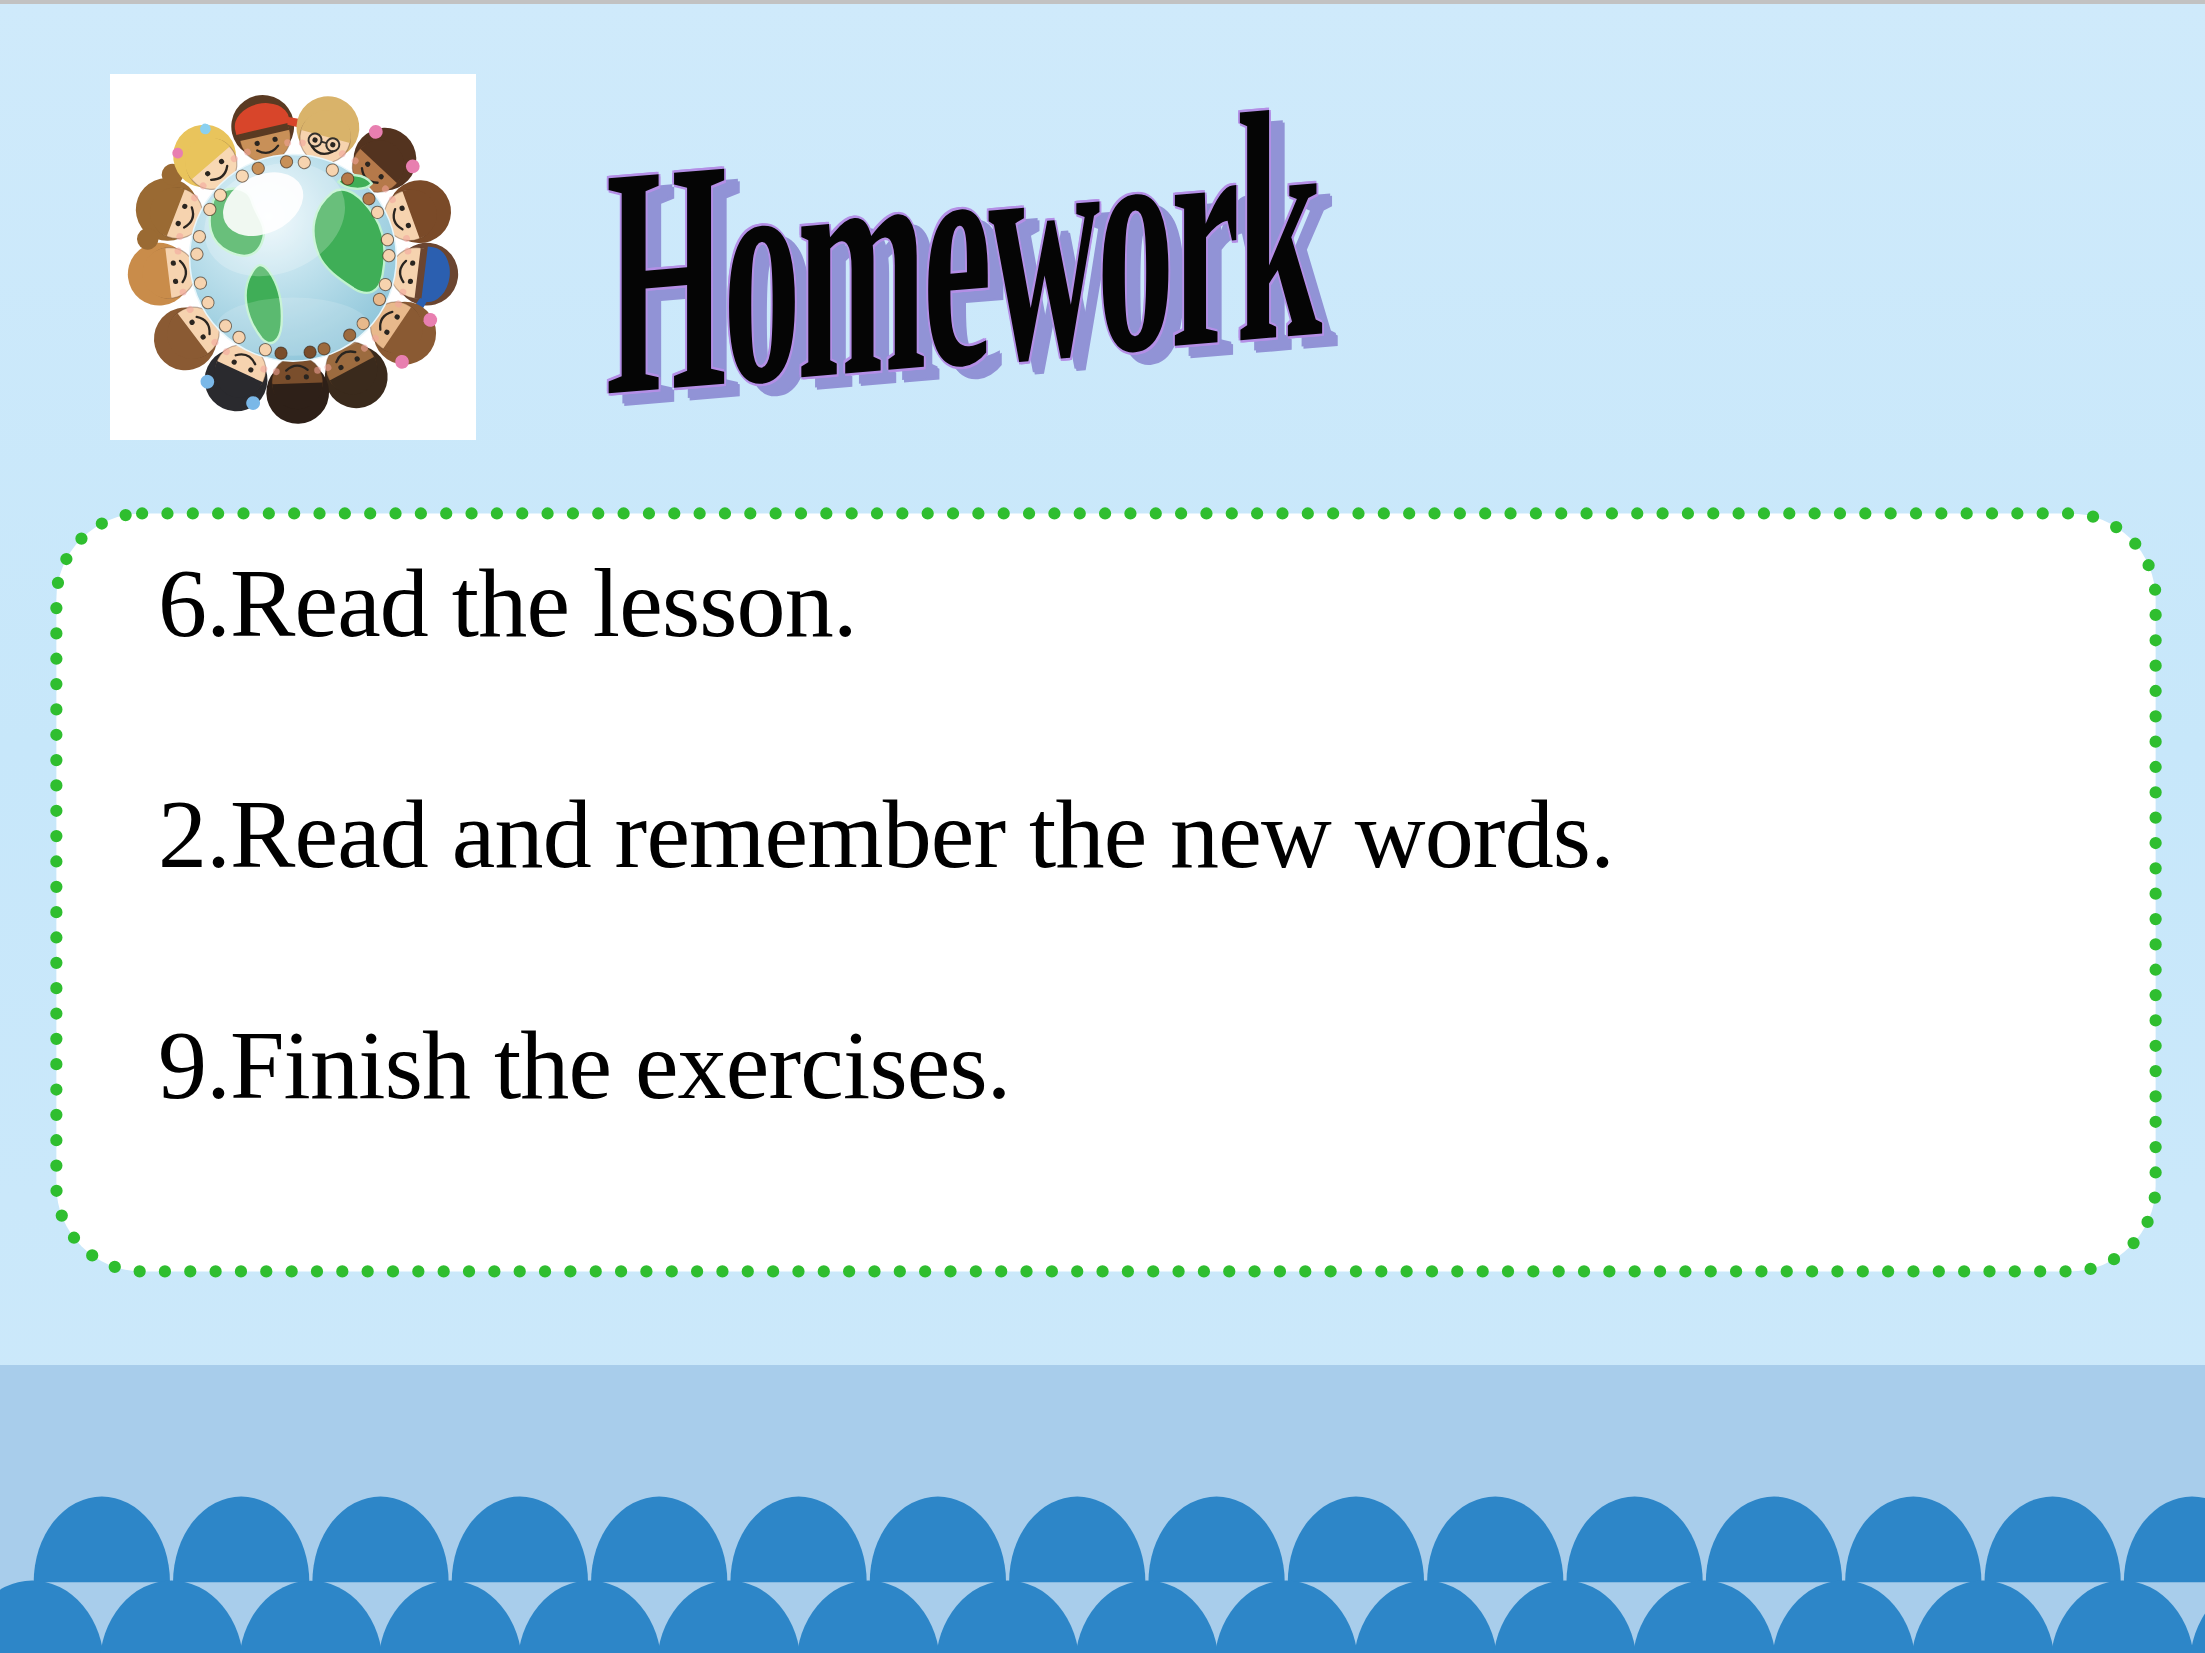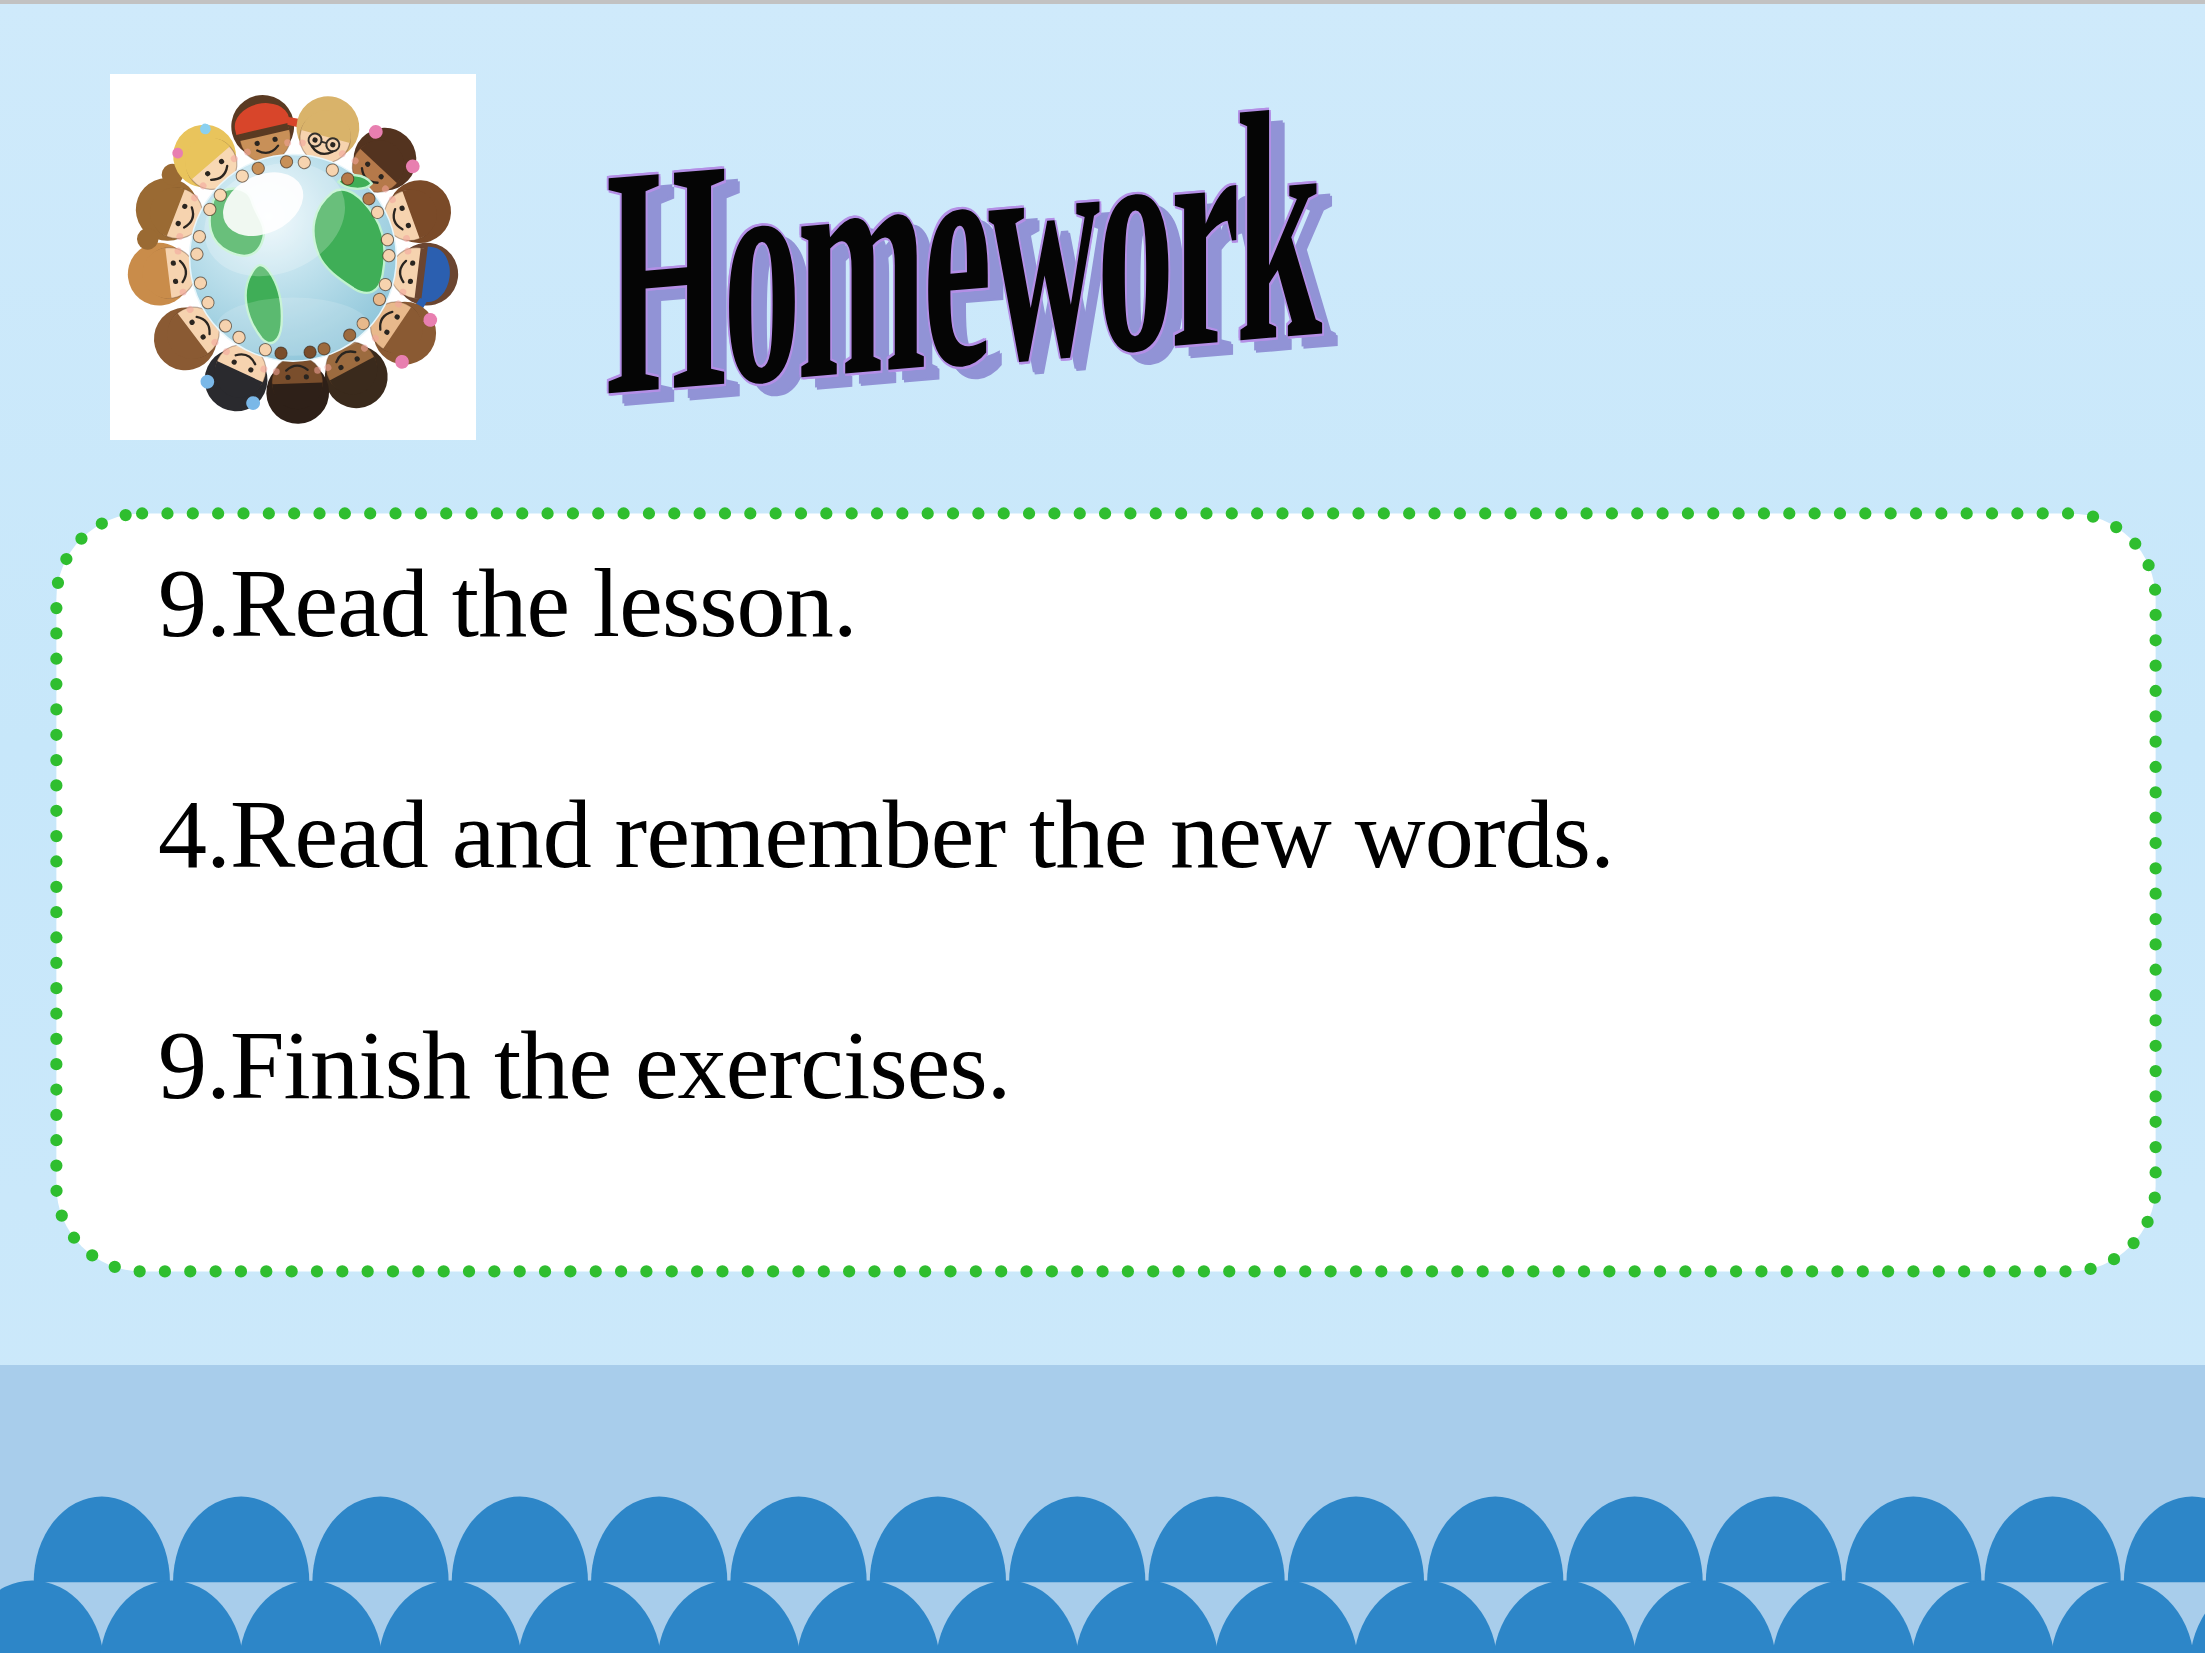--- a/index.html
+++ b/index.html
@@ -270,22 +270,22 @@
 
   <div class="title-wrap">
     <span class="title-text">Homework</span>
   </div>
 
   <svg class="box-svg" width="2136" height="801" viewBox="0 0 2790 1046">
     <rect x="24" y="24" width="2742" height="990" rx="112" stroke-width="16" stroke-dasharray="0 33.1" stroke-linecap="round"></rect>
   </svg>
 
   <div class="list">
-    <div class="item">9.Read the lesson.</div>
-    <div class="item">4.Read and remember the new words.</div>
+    <div class="item">6.Read the lesson.</div>
+    <div class="item">2.Read and remember the new words.</div>
     <div class="item">9.Finish the exercises.</div>
   </div>
 
   <svg class="waves" width="2205" height="289" viewBox="0 0 2880 378" preserveAspectRatio="none">
     <rect id="band-rect" width="2880" height="378" fill="#a8cdeb"></rect>
     <g id="domes">
         <path d="M44,284 a89,112 0 0 1 178,0 z" fill="#2d86c8"></path>
         <path d="M226,284 a89,112 0 0 1 178,0 z" fill="#2d86c8"></path>
         <path d="M408,284 a89,112 0 0 1 178,0 z" fill="#2d86c8"></path>
         <path d="M590,284 a89,112 0 0 1 178,0 z" fill="#2d86c8"></path>

